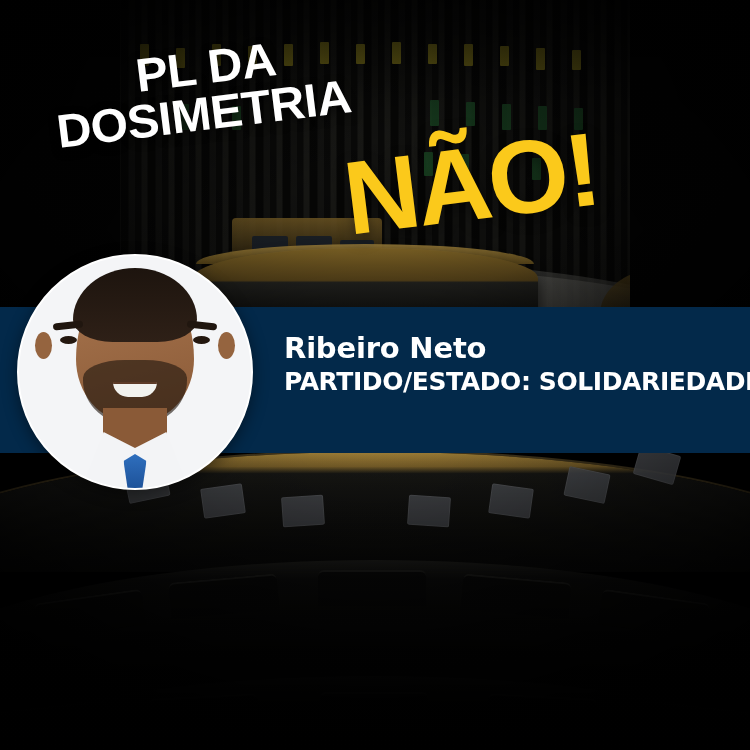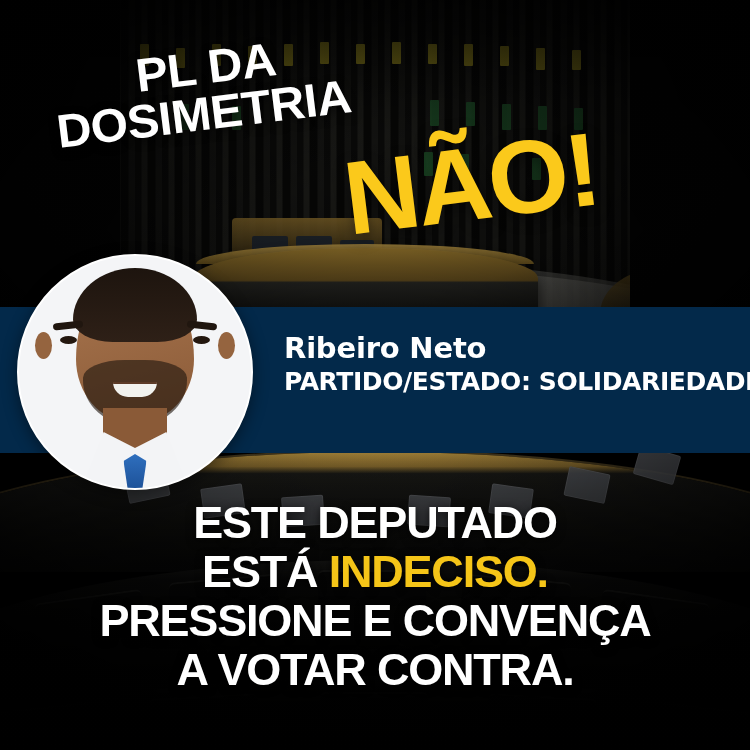--- a/index.html
+++ b/index.html
@@ -360,20 +360,14 @@
     <div class="ph-beard"></div>
     <div class="ph-mouth"></div>
     <div class="ph-neck"></div>
     <div class="ph-shirt"></div>
     <div class="ph-suit-l"></div>
     <div class="ph-suit-r"></div>
     <div class="ph-tie"></div>
     <div class="ph-pin"></div>
   </div>
 
-  <div class="cta">
-    <div class="cta-line">ESTE DEPUTADO</div>
-    <div class="cta-line"><span>ESTÁ </span><span class="cta-hl">INDECISO.</span></div>
-    <div class="cta-line">PRESSIONE E CONVENÇA</div>
-    <div class="cta-line">A VOTAR CONTRA.</div>
-  </div>
 
 </div>
 
 </body></html>

